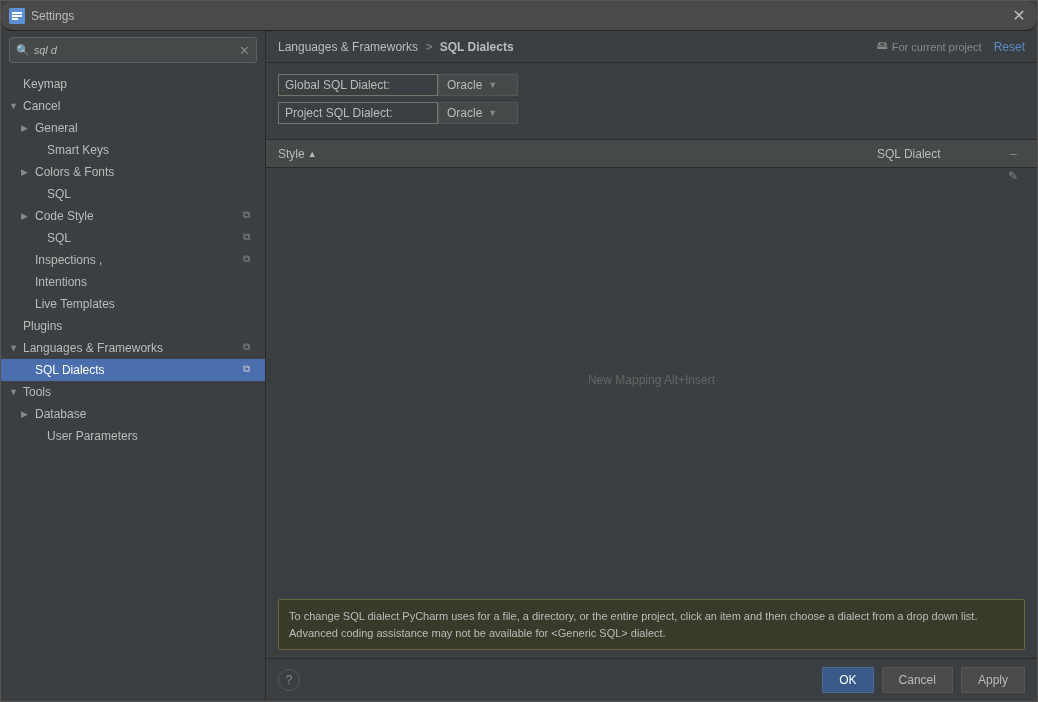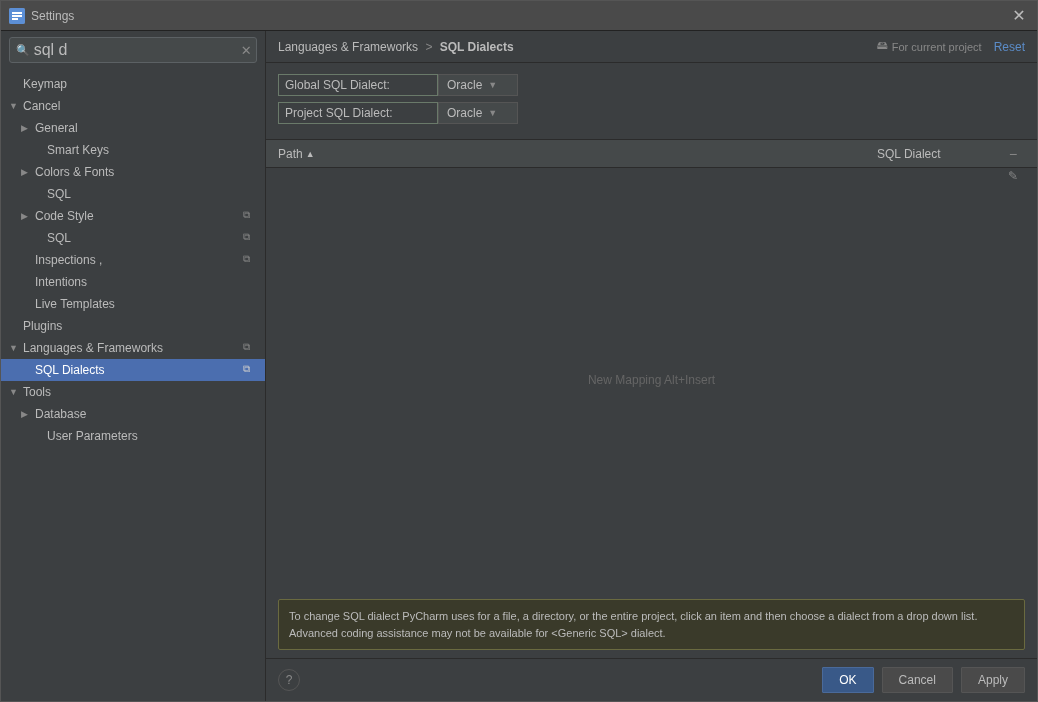--- a/index.html
+++ b/index.html
@@ -26,20 +26,21 @@
     }
 
     .title-bar {
       background: #4a4a4a;
       height: 30px;
       display: flex;
       align-items: center;
       padding: 0 8px;
       border-bottom: 1px solid #222;
       flex-shrink: 0;
+      border-radius: 11px;
     }
 
     .title-bar-icon {
       width: 16px;
       height: 16px;
       margin-right: 6px;
       background: #888;
       border-radius: 2px;
       flex-shrink: 0;
     }
@@ -93,22 +94,23 @@
       color: #888;
       margin-right: 4px;
       font-size: 11px;
     }
 
     .search-input {
       background: transparent;
       border: none;
       outline: none;
       color: #bbb;
-      font-size: 16px;
-      flex: 1;
+      font-size: 11px;
+      flex: 1;
+      font-style: italic;
     }
 
     .search-clear {
       color: #888;
       cursor: pointer;
       font-size: 13px;
     }
 
     .tree-area {
       flex: 1;
@@ -496,21 +498,21 @@
             <span>Oracle</span>
             <span class="dd-arrow">▼</span>
           </div>
         </div>
       </div>
 
       <div style="display:flex; flex:1; flex-direction:column; overflow:hidden; position:relative;">
 
         <div class="table-header">
           <div class="table-header-path">
-            <span>Path</span>
+            <span>Style</span>
             <span class="sort-icon">▲</span>
           </div>
           <div class="table-header-dialect">SQL Dialect</div>
 
           <div style="display:flex; flex-direction:column; gap:2px; margin-left:4px;">
             <button class="side-btn" style="background:transparent;border:none;color:#888;cursor:pointer;font-size:14px;">+</button>
             <button class="side-btn" style="background:transparent;border:none;color:#888;cursor:pointer;font-size:14px;">−</button>
             <button class="side-btn" style="background:transparent;border:none;color:#888;cursor:pointer;font-size:12px;">✎</button>
           </div>
         </div>

